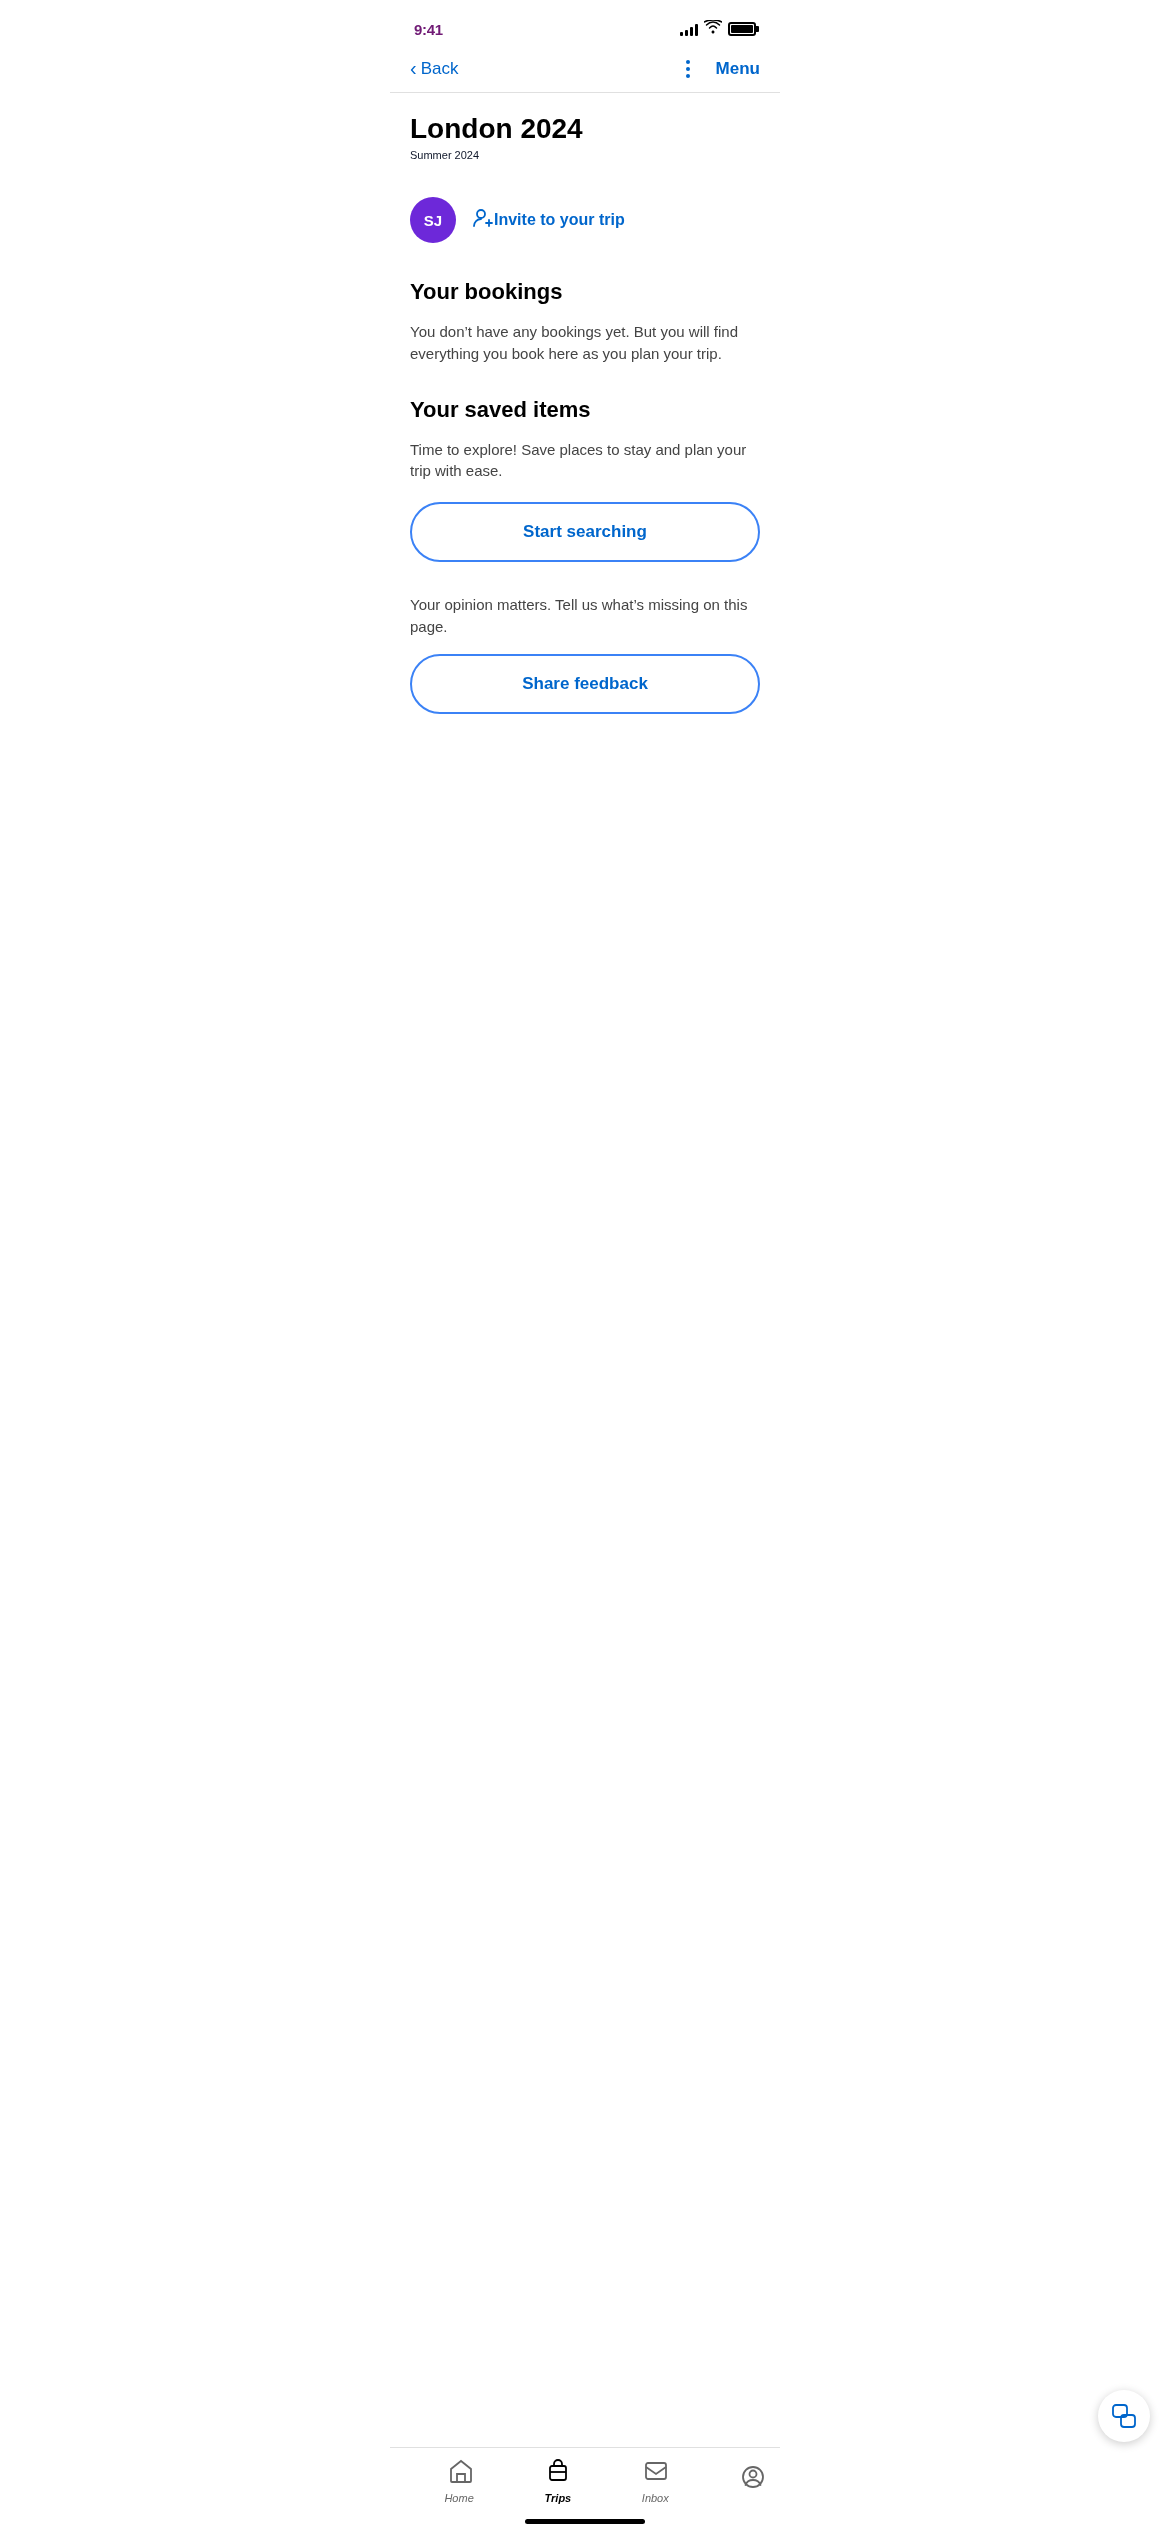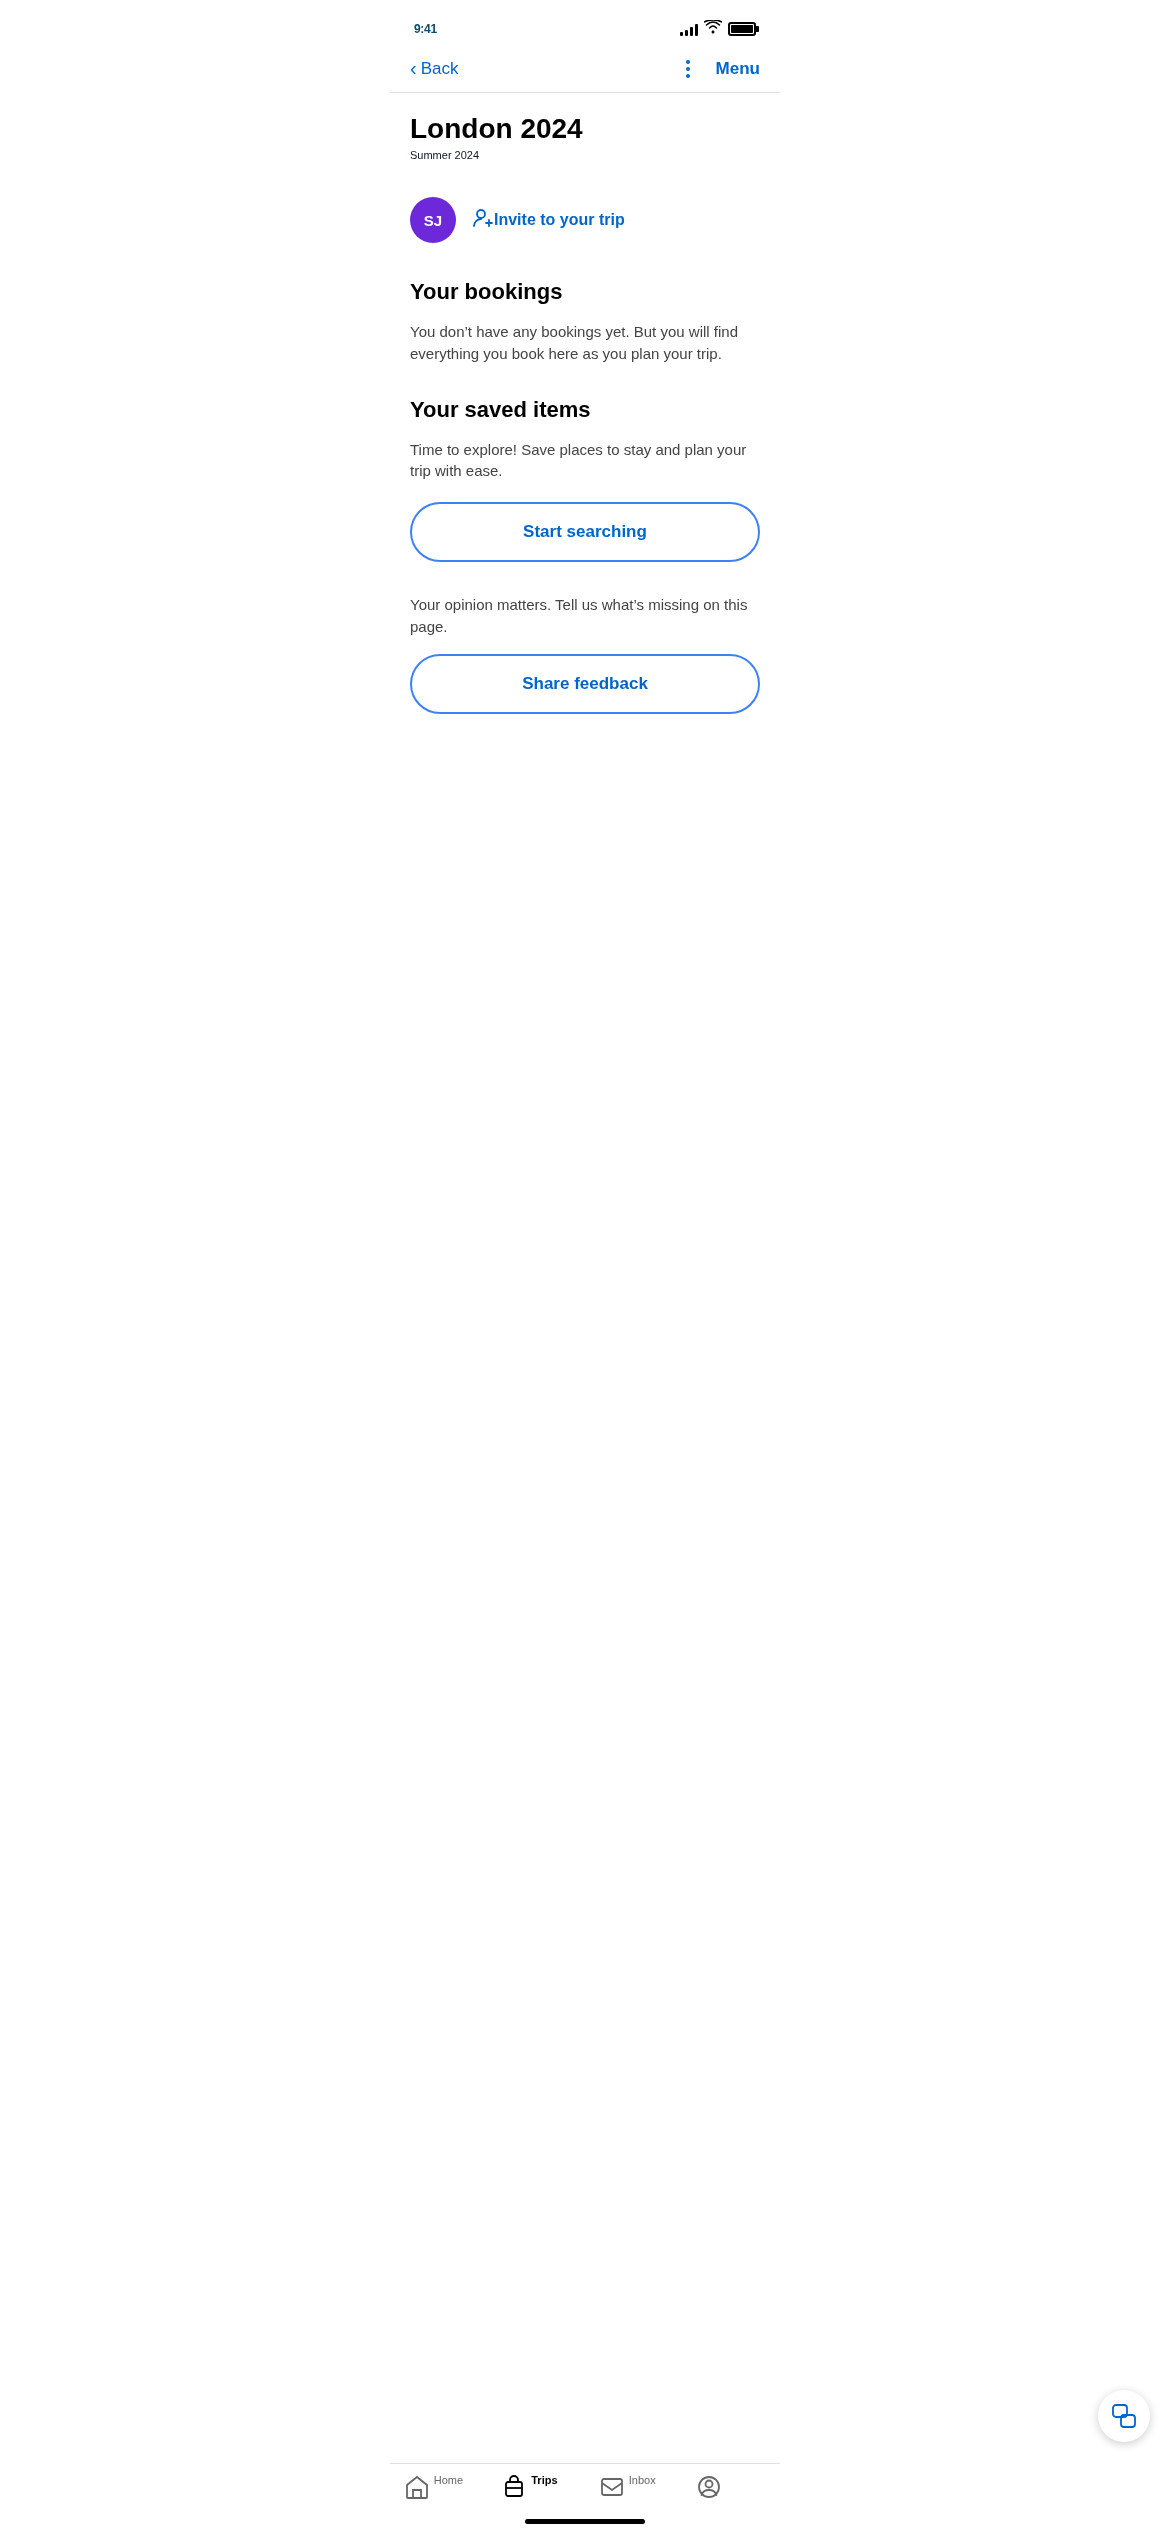--- a/index.html
+++ b/index.html
@@ -22,23 +22,23 @@
     
     .status-bar {
       display: flex;
       justify-content: space-between;
       align-items: center;
       padding: 14px 24px 6px 24px;
       height: 50px;
     }
 
     .status-time {
-      font-size: 12px;
-      font-weight: 600;
-      color: #0c4a6e;
+      font-size: 15px;
+      font-weight: 600;
+      color: #701a75;
       letter-spacing: -0.3px;
     }
 
     .status-icons {
       display: flex;
       align-items: center;
       gap: 6px;
     }
 
     .signal-bars {
@@ -270,24 +270,26 @@
       border-top: 1px solid #e0e0e0;
       display: flex;
       justify-content: space-around;
       align-items: center;
       padding: 10px 0 28px 0;
       z-index: 99;
     }
 
     .nav-item {
       display: flex;
-      align-items: flex-start;
+      flex-direction: column;
+      align-items: flex-end;
       gap: 4px;
       cursor: pointer;
       min-width: 70px;
+      font-style: italic;
     }
 
     .nav-item-label {
       font-size: 11px;
       color: #666;
     }
 
     .nav-item-label.active {
       color: #000;
       font-weight: 600;

